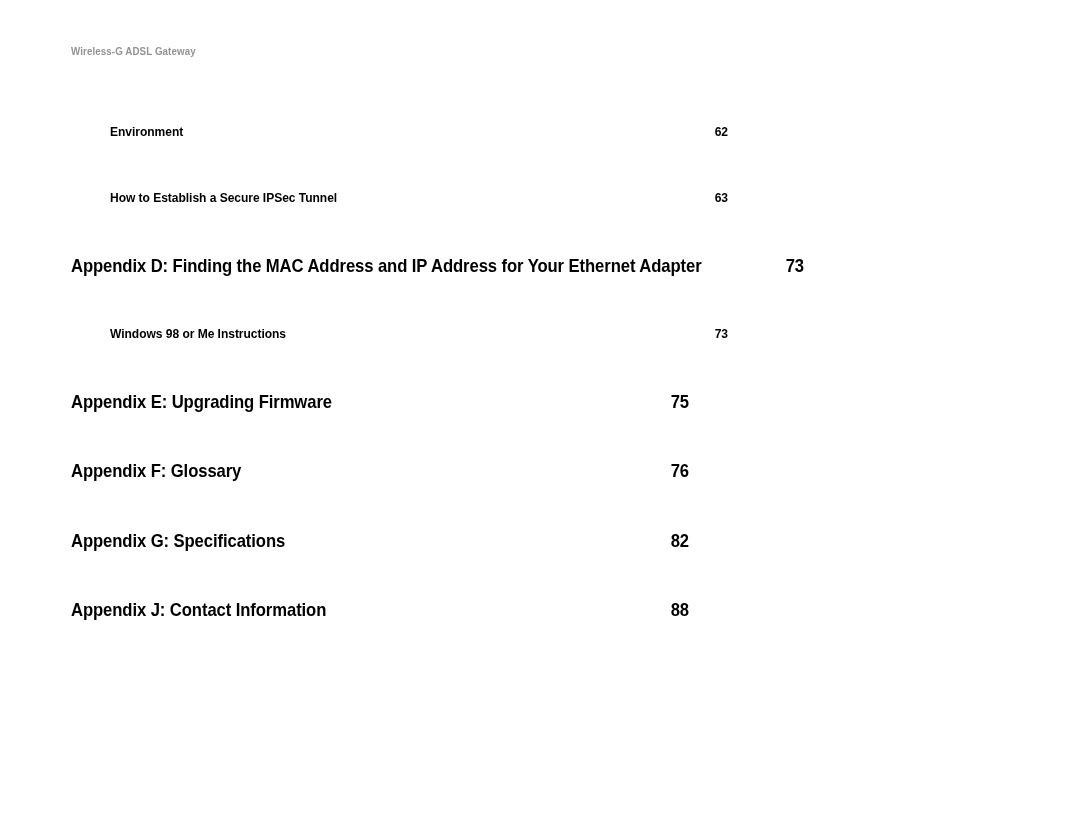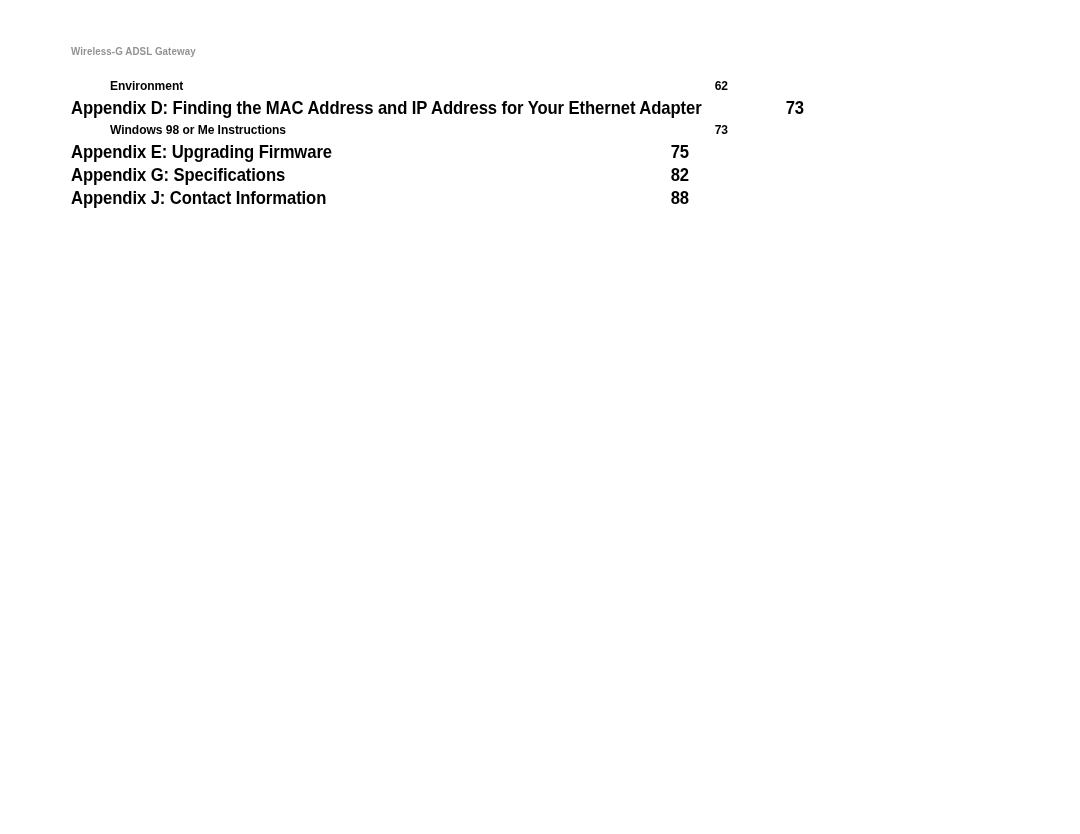--- a/index.html
+++ b/index.html
@@ -46,20 +46,21 @@
     top: 76px;
     width: 618px;
   }
 
   .toc-entry {
     display: flex;
     align-items: flex-end;
     width: 100%;
     color: #000000;
     white-space: nowrap;
+    margin-top: 46px;
   }
 
   .toc-entry .title {
     flex: 0 1 auto;
     transform: scaleX(0.90);
     transform-origin: left center;
   }
 
   .toc-entry .spacer {
     flex: 1 1 auto;
@@ -107,36 +108,46 @@
 <div class="page">
 
   <div class="running-header">Wireless-G ADSL Gateway</div>
 
   <div class="toc">
       <div class="toc-entry level-2">
         <span class="title">Environment</span>
         <span class="spacer"></span>
         <span class="page-no">62</span>
       </div>
+      <div class="toc-entry level-2">
+        <span class="title">How to Establish a Secure IPSec Tunnel</span>
+        <span class="spacer"></span>
+        <span class="page-no">63</span>
+      </div>
       <div class="toc-entry level-1">
         <span class="title">Appendix D: Finding the MAC Address and IP Address for Your Ethernet Adapter</span>
         <span class="spacer"></span>
         <span class="page-no">73</span>
       </div>
       <div class="toc-entry level-2">
         <span class="title">Windows 98 or Me Instructions</span>
         <span class="spacer"></span>
         <span class="page-no">73</span>
       </div>
       <div class="toc-entry level-1">
         <span class="title">Appendix E: Upgrading Firmware</span>
         <span class="spacer"></span>
         <span class="page-no">75</span>
       </div>
       <div class="toc-entry level-1">
+        <span class="title">Appendix F: Glossary</span>
+        <span class="spacer"></span>
+        <span class="page-no">76</span>
+      </div>
+      <div class="toc-entry level-1">
         <span class="title">Appendix G: Specifications</span>
         <span class="spacer"></span>
         <span class="page-no">82</span>
       </div>
       <div class="toc-entry level-1">
         <span class="title">Appendix J: Contact Information</span>
         <span class="spacer"></span>
         <span class="page-no">88</span>
       </div>
     </div>

